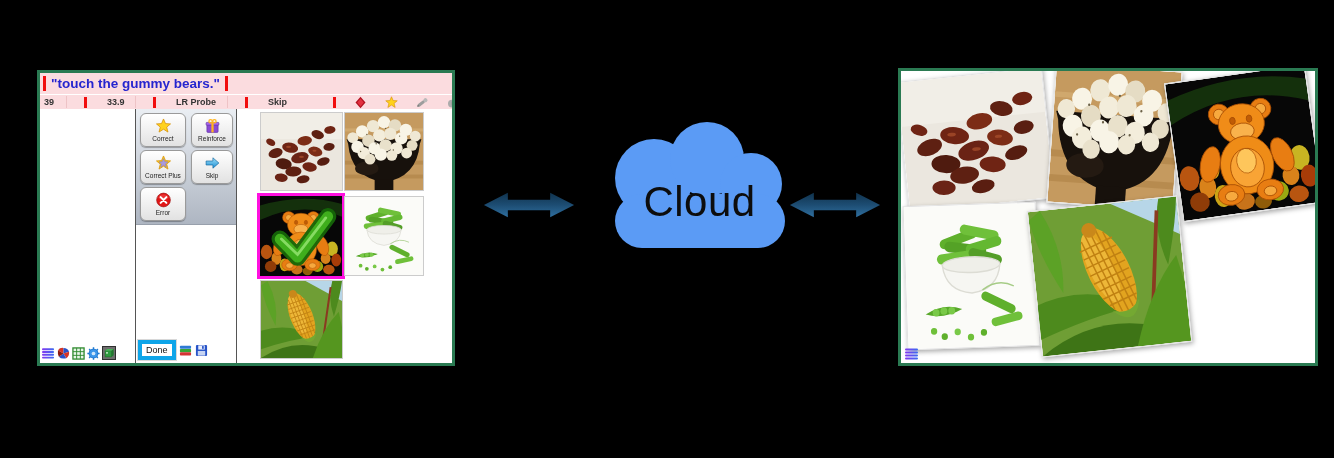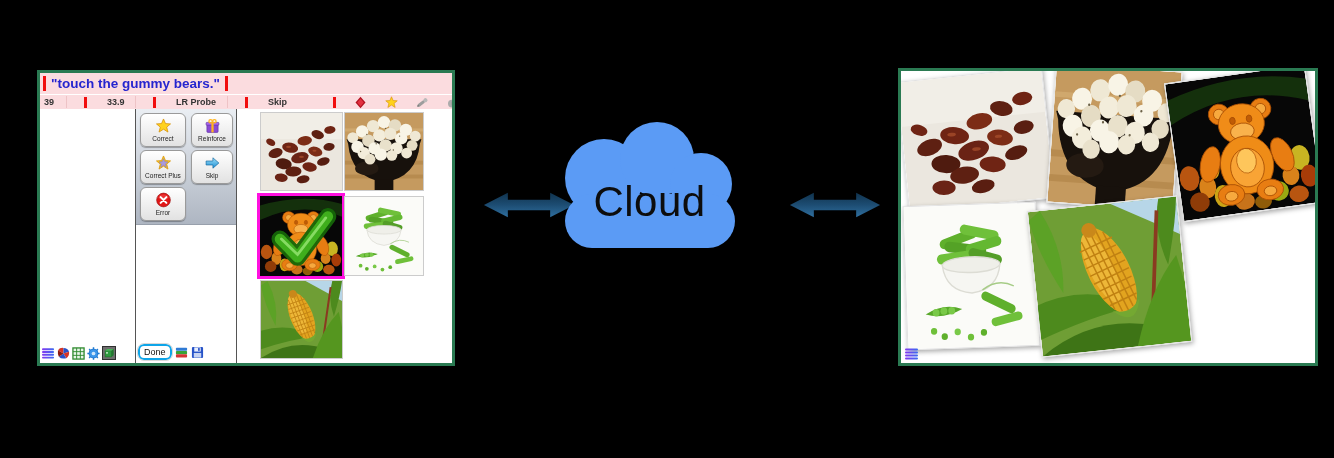--- a/index.html
+++ b/index.html
@@ -31,21 +31,21 @@
   .btn{background:linear-gradient(#ffffff,#e2e2e2);border:1px solid #9a9a9a;border-radius:6px;
        display:flex;flex-direction:column;align-items:center;justify-content:center;
        box-shadow:0 1px 1px rgba(0,0,0,.3);cursor:pointer;}
   .btn .ic{width:17px;height:16px;display:block;}
   .btn .ic svg{width:100%;height:100%;display:block;}
   .btn .lbl{font-size:6.5px;color:#222;margin-top:1px;white-space:nowrap;}
   #btn-error{grid-column:1;}
 
   .done-row{position:absolute;left:2px;bottom:3px;display:flex;gap:3px;align-items:center;}
   .done-btn{font-family:"Liberation Sans",sans-serif;font-size:9px;color:#111;background:#fff;
-            border:2px solid #0ea5e9;outline:1px solid #d8d8d8;border-radius:6px;padding:1px 4px;cursor:pointer;}
+            border:4px solid #0ea5e9;outline:1px solid #d8d8d8;border-radius:0;padding:1px 4px;cursor:pointer;}
   .ti{width:13px;height:13px;display:block;}
   .ti svg{width:100%;height:100%;display:block;}
   .ti.selected{background:#6e6e6e;border:1px solid #2f2f2f;padding:1px;width:14px;height:14px;box-sizing:border-box;}
 
   .left-icons{position:absolute;left:2px;bottom:3px;display:flex;gap:2px;align-items:center;}
 
   
   .cell{position:absolute;border:1px solid #ccc;box-sizing:border-box;background:#fff;overflow:hidden;}
   .cell svg{width:100%;height:100%;display:block;}
   .cell.sel{border:3px solid #ff10e0;}
@@ -53,21 +53,21 @@
   .cell-img svg{width:100%;height:100%;display:block;}
   .check-ov{position:absolute;inset:6%;}
   .check-ov svg{width:100%;height:100%;display:block;}
 
   
   .tile{position:absolute;overflow:hidden;border:1px solid #e2e2e2;box-sizing:border-box;
         box-shadow:1px 2px 5px rgba(0,0,0,.35);background:#fff;}
   .tile svg{width:100%;height:100%;display:block;}
 
   
-  .cloud-wrap{position:absolute;left:547px;top:118px;width:205px;height:132px;}
+  .cloud-wrap{position:absolute;left:597px;top:118px;width:205px;height:132px;}
   .cloud-wrap svg{width:100%;height:100%;display:block;}
   .cloud-label{position:absolute;left:50%;top:64%;transform:translate(-50%,-50%);
                font-size:42px;color:#0d0d0d;letter-spacing:0.5px;}
   .dbl-arrow{position:absolute;width:92px;height:30px;}
   .dbl-arrow svg{width:100%;height:100%;display:block;}
   #arrow-left{left:483px;top:190px;}
   #arrow-right{left:789px;top:190px;}
 </style>
 </head>
 <body>

